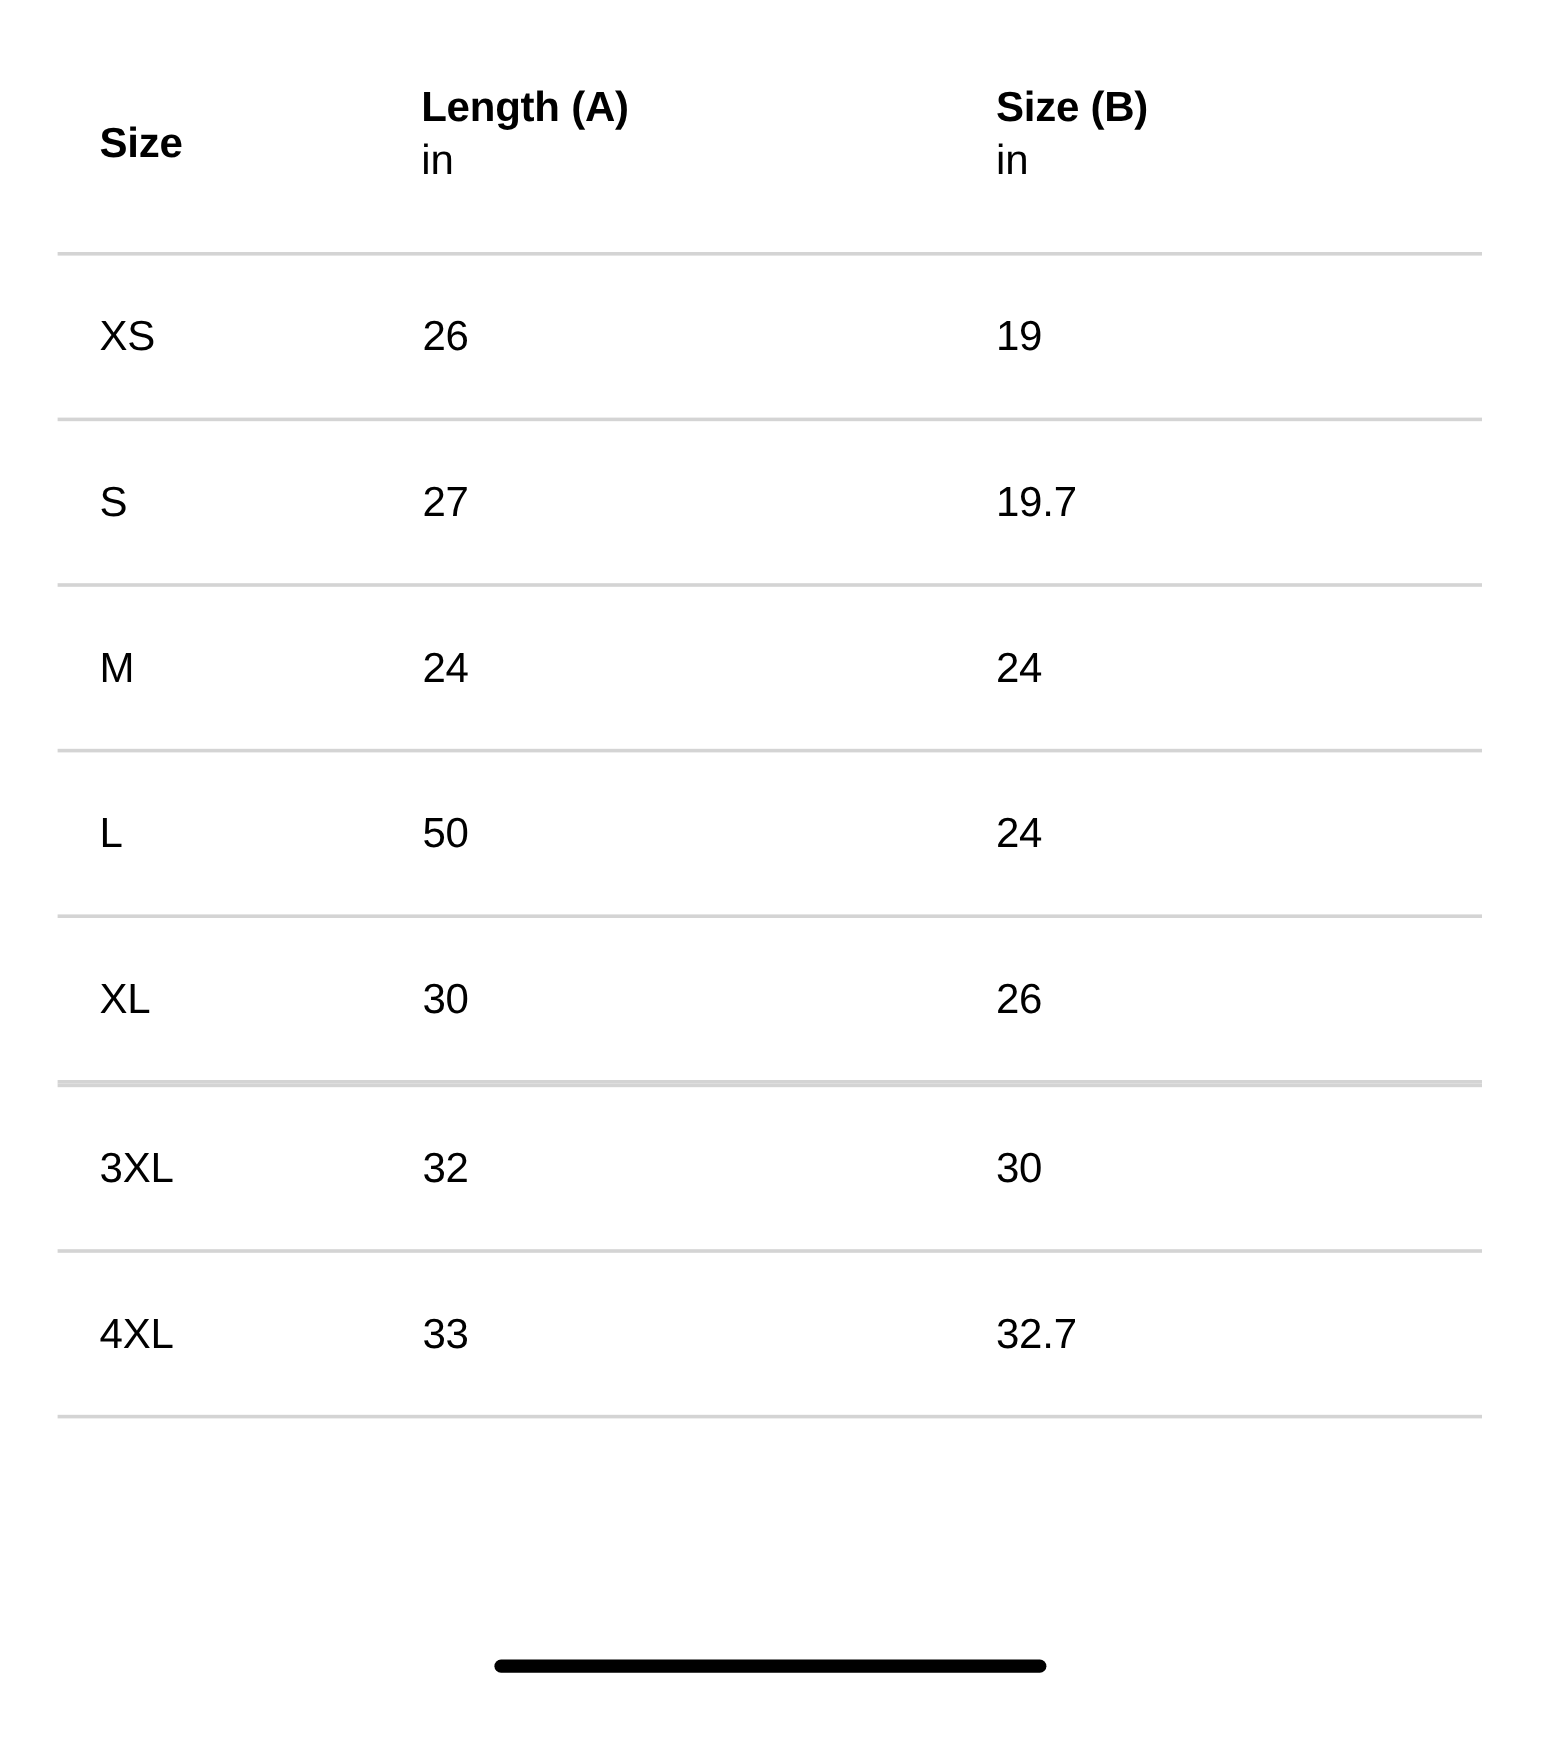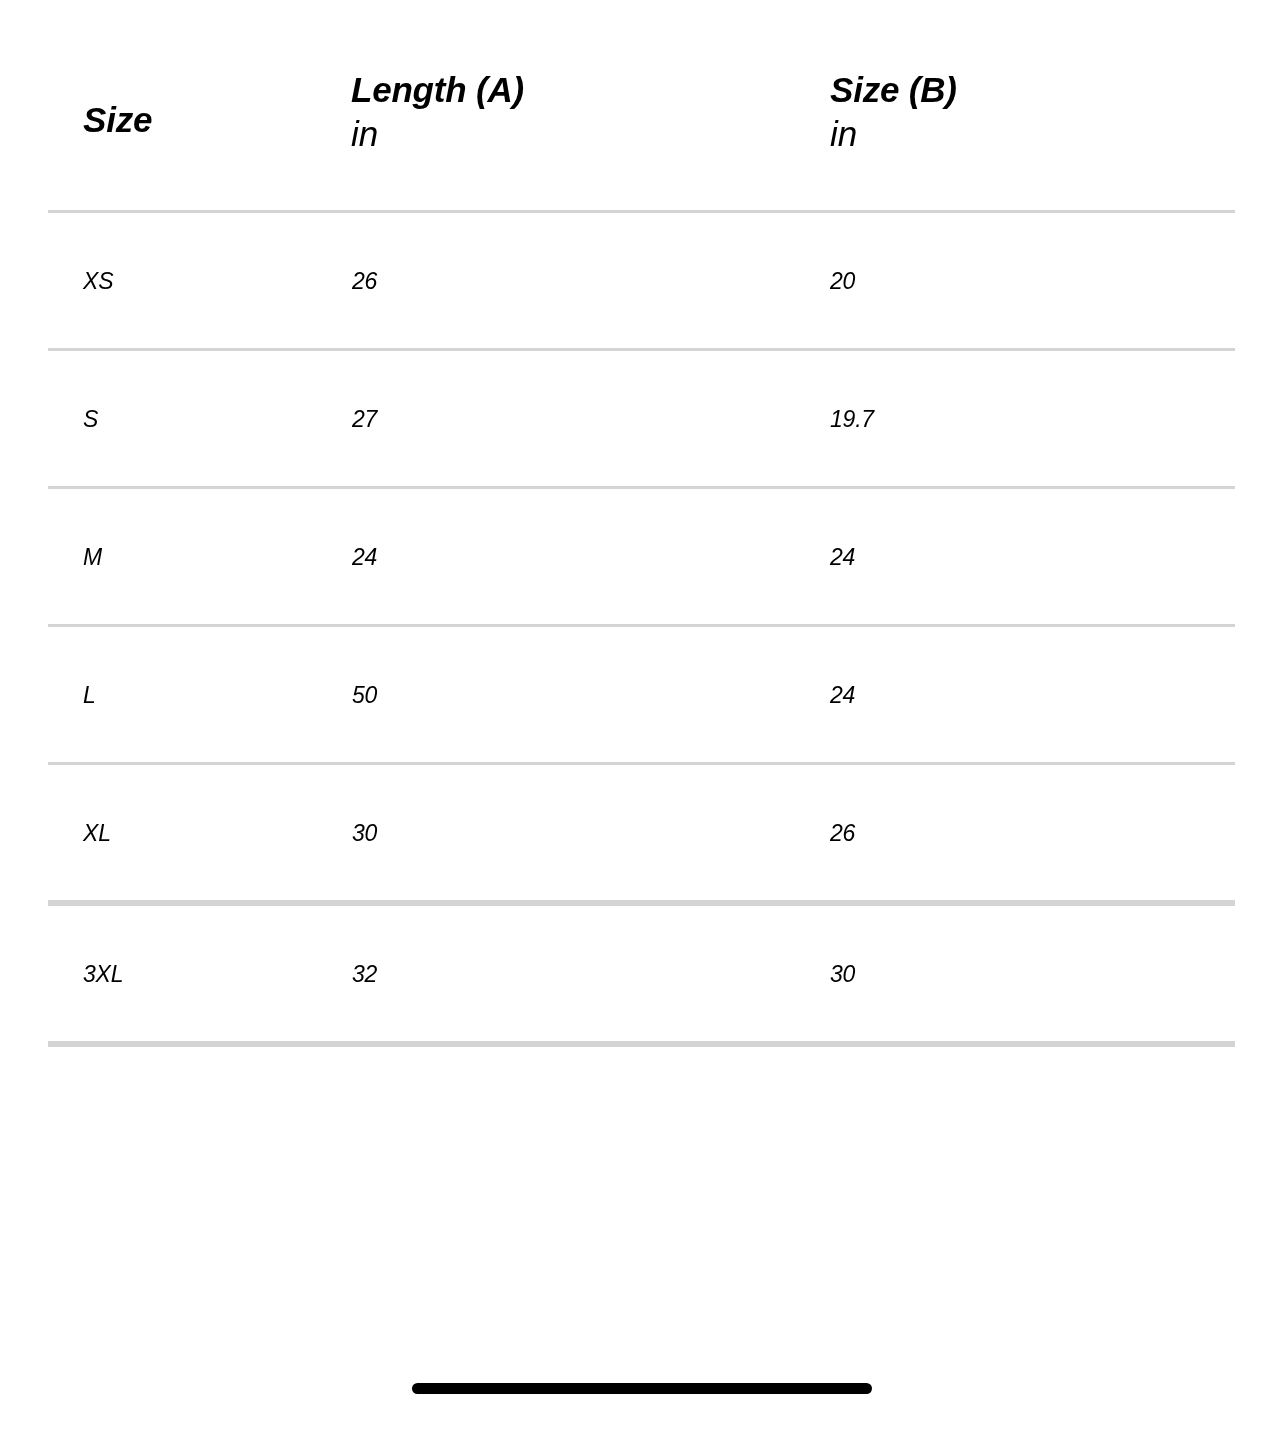--- a/index.html
+++ b/index.html
@@ -15,21 +15,20 @@
     color: #000000;
     -webkit-font-smoothing: antialiased;
     overflow: hidden;
   }
 
   .page {
     position: relative;
     width: 1284px;
     height: 1454px;
     background: #ffffff;
-    font-style: italic;
   }
 
   
   .size-table {
     position: absolute;
     left: 48px;
     top: 0;
     width: 1187px;
   }
 
@@ -72,21 +71,21 @@
 
   .row {
     position: relative;
     height: 135px;
   }
 
   .cell {
     position: absolute;
     top: 50%;
     transform: translateY(-50%);
-    font-size: 23px;
+    font-size: 35px;
     font-weight: 400;
     line-height: 44px;
     letter-spacing: -0.2px;
     white-space: nowrap;
   }
 
   .cell.c0 { left: 35px;  }
   .cell.c1 { left: 304px; }
   .cell.c2 { left: 782px; }
 
@@ -129,21 +128,21 @@
         <div class="head-title">Size (B)</div>
         <div class="head-unit">in</div>
       </div>
     </div>
 
     <div class="divider"></div>
 
     <div class="row">
       <div class="cell c0">XS</div>
       <div class="cell c1">26</div>
-      <div class="cell c2">20</div>
+      <div class="cell c2">19</div>
     </div>
     <div class="divider"></div>
 
     <div class="row">
       <div class="cell c0">S</div>
       <div class="cell c1">27</div>
       <div class="cell c2">19.7</div>
     </div>
     <div class="divider"></div>
 
@@ -170,20 +169,25 @@
 
     <div class="divider"></div>
 
     <div class="row">
       <div class="cell c0">3XL</div>
       <div class="cell c1">32</div>
       <div class="cell c2">30</div>
     </div>
     <div class="divider"></div>
 
+    <div class="row">
+      <div class="cell c0">4XL</div>
+      <div class="cell c1">33</div>
+      <div class="cell c2">32.7</div>
+    </div>
     <div class="divider"></div>
 
   </div>
 
   <div class="home-indicator-area">
     <div class="home-indicator"></div>
   </div>
 
 </div>
 

